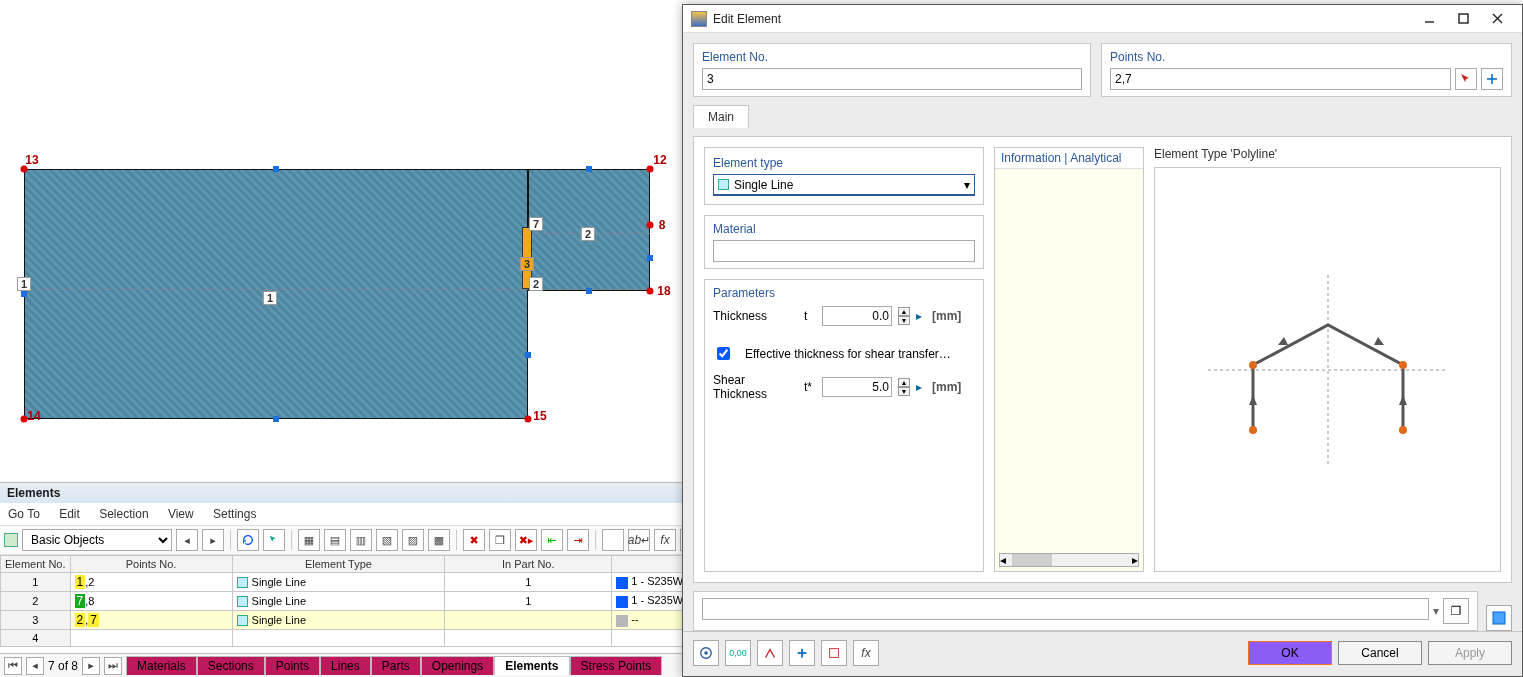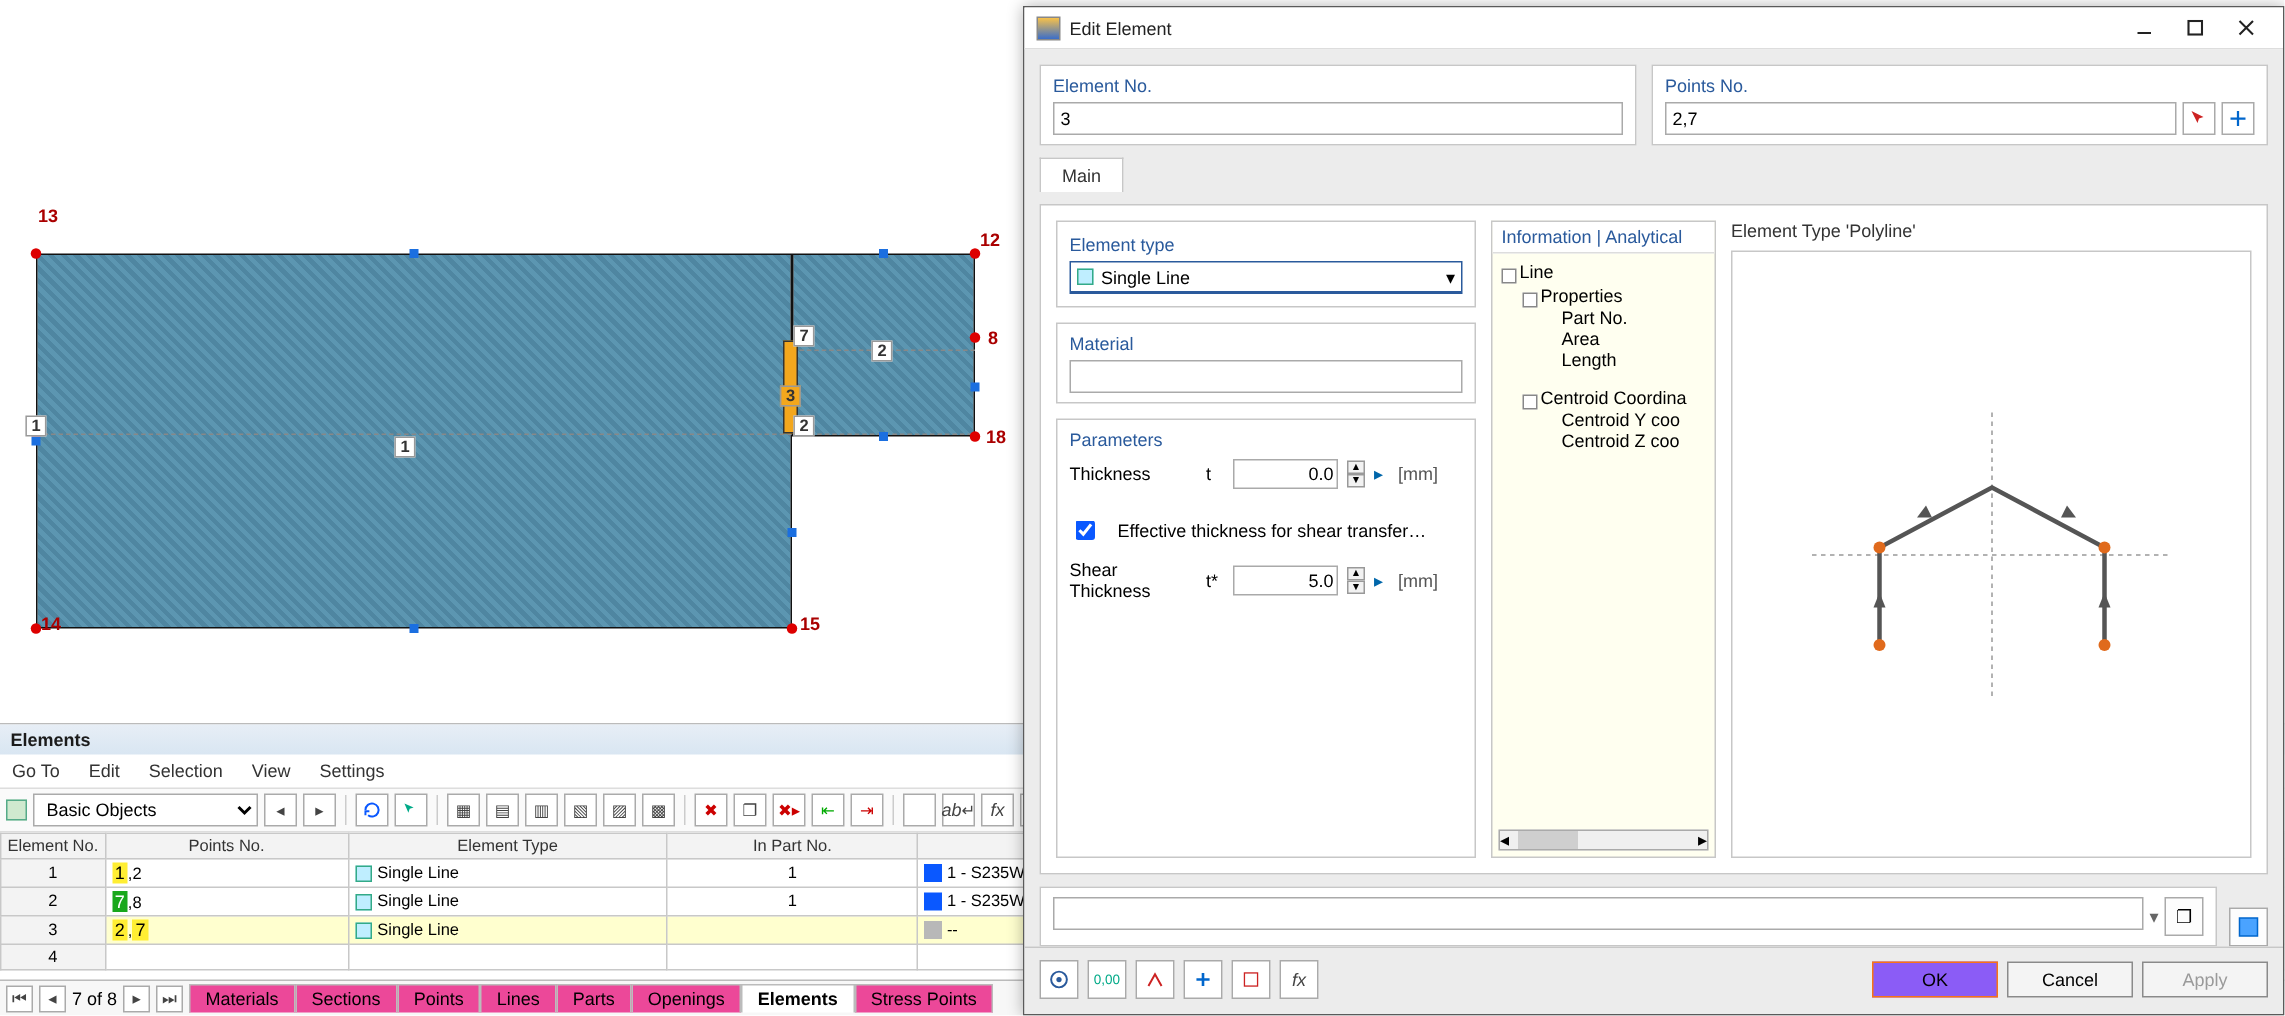--- a/index.html
+++ b/index.html
@@ -34,21 +34,21 @@
 table.data th, table.data td { border:1px solid #c8c8c8; padding:2px 4px; font-size:11px; white-space:nowrap; }
 table.data th { background:#f3f3f3; font-weight:normal; color:#333; }
 table.data .rowhead { background:#f3f3f3; text-align:center; width:40px; }
 .sel-row td { background:#ffffcf; }
 .chipY { background:#ffee33; padding:0 2px; }
 .chipG { background:#19a81c; color:#fff; padding:0 2px; }
 .chipB { display:inline-block; width:12px; height:12px; background:#0a58ff; vertical-align:middle; margin-right:3px; }
 .chipGray { display:inline-block; width:12px; height:12px; background:#b8b8b8; vertical-align:middle; margin-right:3px; }
 
 .pager { border-top:1px solid #bbb; padding:2px 4px; display:flex; align-items:center; gap:4px; background:#f7f7f7; }
-.pager .tab { border:1px solid #bbb; border-bottom:none; padding:2px 10px; background:#ec4899; }
+.pager .tab { border:1px solid #bbb; border-bottom:none; padding:2px 10px; background:#be185d; }
 .pager .tab.active { background:#fff; font-weight:bold; }
 
 
 .dialog { position:absolute; left:682px; top:4px; right:0; bottom:0; background:#fff; border:1px solid #5a5a5a; box-shadow:0 0 10px rgba(0,0,0,.3); display:flex; flex-direction:column; }
 .dlg-title { height:28px; display:flex; align-items:center; padding:0 8px; background:#fff; border-bottom:1px solid #ddd; }
 .dlg-title .t { flex:1; font-size:12px; color:#222; }
 .dlg-title .wbtn { width:34px; height:22px; display:flex; align-items:center; justify-content:center; }
 .dlg-title svg { width:11px; height:11px; stroke:#222; stroke-width:1.4; fill:none; }
 
 .dlg-body { flex:1; background:#ececec; padding:10px 10px 0 10px; display:flex; flex-direction:column; gap:8px; overflow:hidden; }
@@ -62,21 +62,21 @@
 .tabstrip { display:flex; background:transparent; }
 .dtab { background:#fff; border:1px solid #c7c7c7; border-bottom:none; padding:4px 14px; font-size:12px; color:#333; }
 
 .midgrid { display:flex; gap:10px; flex:1; min-height:0; }
 .leftcol { width:280px; display:flex; flex-direction:column; gap:10px; }
 .spin { display:flex; align-items:center; gap:6px; }
 .spin input { width:70px; text-align:right; height:20px; border:1px solid #aaa; }
 .spinbtns { display:flex; flex-direction:column; }
 .spinbtns div { width:12px; height:9px; border:1px solid #999; background:#f2f2f2; font-size:7px; text-align:center; line-height:7px; }
 .arrow { width:10px; color:#06a; }
-.unit { color:#555; }
+.unit { color:#555;font-weight:bold; }
 
 .infotree { flex:1; background:#fffff0; border:1px solid #c7c7c7; font-size:11px; overflow:hidden; position:relative; }
 .infotree .hdr2 { color:#2a5a9c; border-bottom:1px solid #ddd; padding:3px 6px; background:#fff; }
 .tree { padding:4px 0 4px 4px; }
 .tree .n { padding:1px 0 1px 14px; position:relative; }
 .tree .n::before { content:""; position:absolute; left:2px; top:6px; width:8px; height:8px; border:1px solid #888; background:#fff; font-size:8px; }
 .tree .leaf { padding-left:28px; }
 .tree .leaf::before { display:none; }
 .hscroll { position:absolute; left:4px; right:4px; bottom:4px; height:14px; border:1px solid #aaa; background:#f0f0f0; display:flex; align-items:center; }
 .hscroll .thumb { width:40px; height:100%; background:#cfcfcf; margin-left:6px; }
@@ -106,21 +106,21 @@
 
 <div class="viewport">
   <div class="shape shapeA"></div>
   <div class="shape shapeB"></div>
   <div class="dash" style="left:24px; top:289px; width:624px;"></div>
   <div class="dash" style="left:528px; top:233px; width:122px;"></div>
 
   <div class="orange" style="left:522px; top:227px; width:10px; height:62px;"></div>
 
   <div class="node" style="left:24px; top:169px;"></div>
-  <div class="lbl" style="left:32px; top:144px;">13</div>
+  <div class="lbl" style="left:32px; top:160px;">13</div>
   <div class="node" style="left:650px; top:169px;"></div>
   <div class="lbl" style="left:660px; top:160px;">12</div>
   <div class="node" style="left:650px; top:225px;"></div>
   <div class="lbl" style="left:662px; top:225px;">8</div>
   <div class="node" style="left:650px; top:291px;"></div>
   <div class="lbl" style="left:664px; top:291px;">18</div>
   <div class="node" style="left:528px; top:419px;"></div>
   <div class="lbl" style="left:540px; top:416px;">15</div>
   <div class="node" style="left:24px; top:419px;"></div>
   <div class="lbl" style="left:34px; top:416px;">14</div>
@@ -359,31 +359,20 @@
                 <div>▼</div>
               </div>
             <span class="arrow">▸</span>
             <span class="unit">[mm]</span>
           </div>
         </div>
       </div>
 
       <div class="infotree" style="width:150px; flex:0 0 150px;">
         <div class="hdr2">Information | Analytical</div>
-        <div class="tree">
-          <div class="n">Line</div>
-          <div class="n" style="margin-left:14px;">Properties</div>
-          <div class="leaf" style="margin-left:14px;">Part No.</div>
-          <div class="leaf" style="margin-left:14px;">Area</div>
-          <div class="leaf" style="margin-left:14px;">Length</div>
-          <div style="height:10px;"></div>
-          <div class="n" style="margin-left:14px;">Centroid Coordina</div>
-          <div class="leaf" style="margin-left:14px;">Centroid Y coo</div>
-          <div class="leaf" style="margin-left:14px;">Centroid Z coo</div>
-        </div>
         <div class="hscroll">
             <span>◂</span>
             <div class="thumb"></div>
             <span style="margin-left:auto;">▸</span>
           </div>
       </div>
 
       <div class="preview">
         <div class="prevlabel">Element Type 'Polyline'</div>
         <div class="prevsvg">

